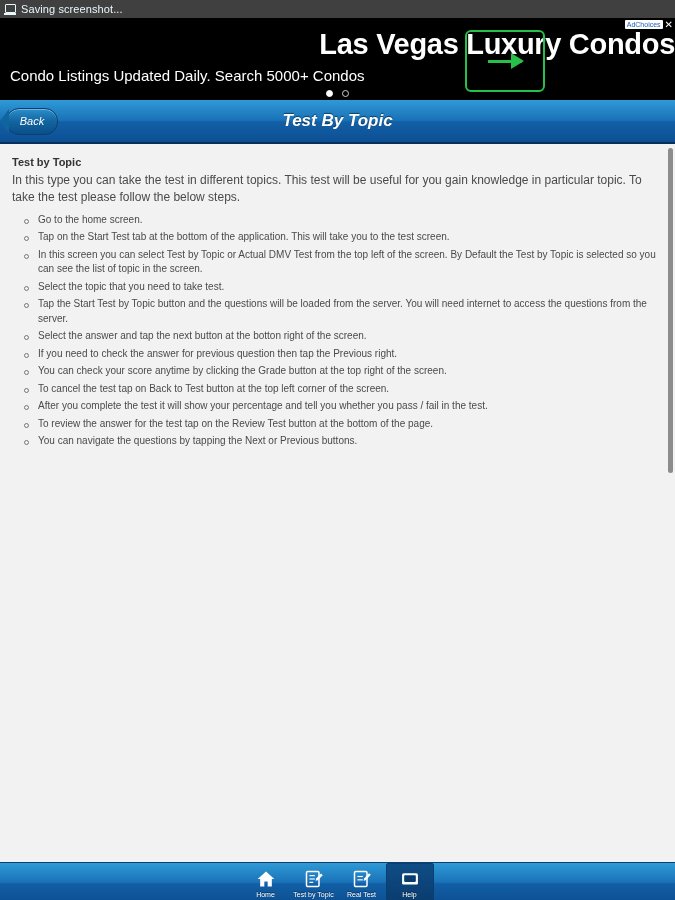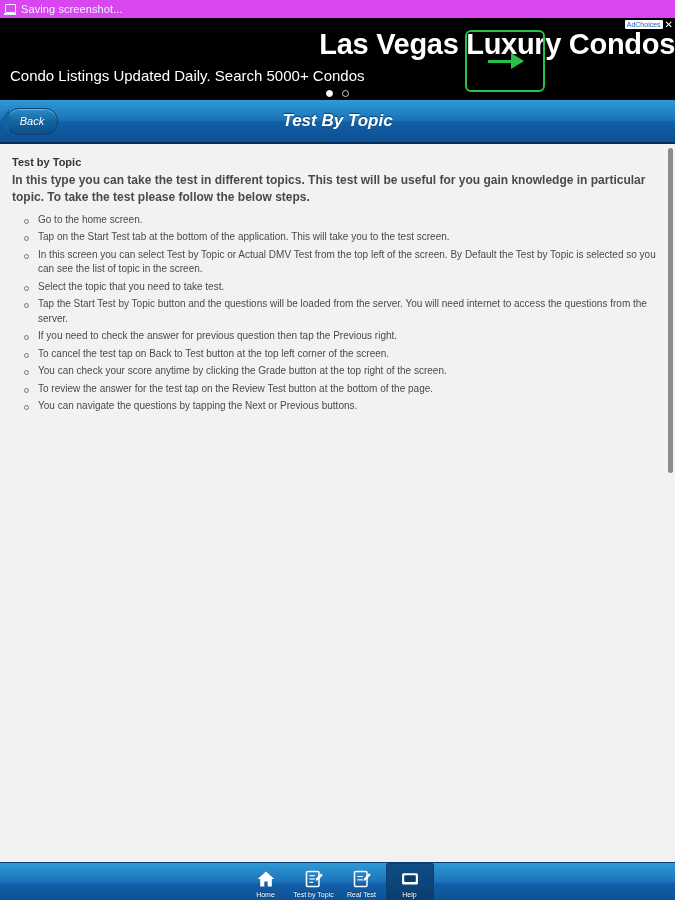--- a/index.html
+++ b/index.html
@@ -11,21 +11,21 @@
     width: 675px;
     height: 900px;
     font-family: "Liberation Sans", sans-serif;
     overflow: hidden;
     position: relative;
   }
 
   
   #status-bar {
     height: 18px;
-    background: #d946ef;
+    background: #404040;
     color: #e8f8fb;
     display: flex;
     align-items: center;
     padding: 0 4px;
     font-size: 11px;
     box-sizing: border-box;
   }
   #status-bar .sb-icon {
     width: 12px;
     height: 12px;
@@ -217,21 +217,20 @@
     font-size: 11px;
     font-weight: bold;
     color: #333333;
     margin: 2px 0 4px 2px;
   }
   #intro-paragraph {
     font-size: 12px;
     color: #4a4a4a;
     line-height: 1.45;
     margin: 0 0 6px 2px;
-    font-weight: bold;
   }
   #steps-list {
     list-style: none;
     margin: 0;
     padding: 0 0 0 14px;
   }
   #steps-list li {
     font-size: 10px;
     color: #4a4a4a;
     line-height: 1.45;
@@ -324,23 +323,25 @@
 
 <div id="content-area">
   <div id="section-heading">Test by Topic</div>
   <p id="intro-paragraph">In this type you can take the test in different topics. This test will be useful for you gain knowledge in particular topic. To take the test please follow the below steps.</p>
   <ul id="steps-list">
       <li>Go to the home screen.</li>
       <li>Tap on the Start Test tab at the bottom of the application. This will take you to the test screen.</li>
       <li>In this screen you can select Test by Topic or Actual DMV Test from the top left of the screen. By Default the Test by Topic is selected so you can see the list of topic in the screen.</li>
       <li>Select the topic that you need to take test.</li>
       <li>Tap the Start Test by Topic button and the questions will be loaded from the server. You will need internet to access the questions from the server.</li>
+      <li>Select the answer and tap the next button at the botton right of the screen.</li>
       <li>If you need to check the answer for previous question then tap the Previous right.</li>
+      <li>You can check your score anytime by clicking the Grade button at the top right of the screen.</li>
       <li>To cancel the test tap on Back to Test button at the top left corner of the screen.</li>
-      <li>You can check your score anytime by clicking the Grade button at the top right of the screen.</li>
+      <li>After you complete the test it will show your percentage and tell you whether you pass / fail in the test.</li>
       <li>To review the answer for the test tap on the Review Test button at the bottom of the page.</li>
       <li>You can navigate the questions by tapping the Next or Previous buttons.</li>
     </ul>
   <div id="content-scroll-track"></div>
   <div id="content-scroll-thumb"></div>
 </div>
 
 <div id="tab-bar">
     <div class="tab-item">
       <span>

